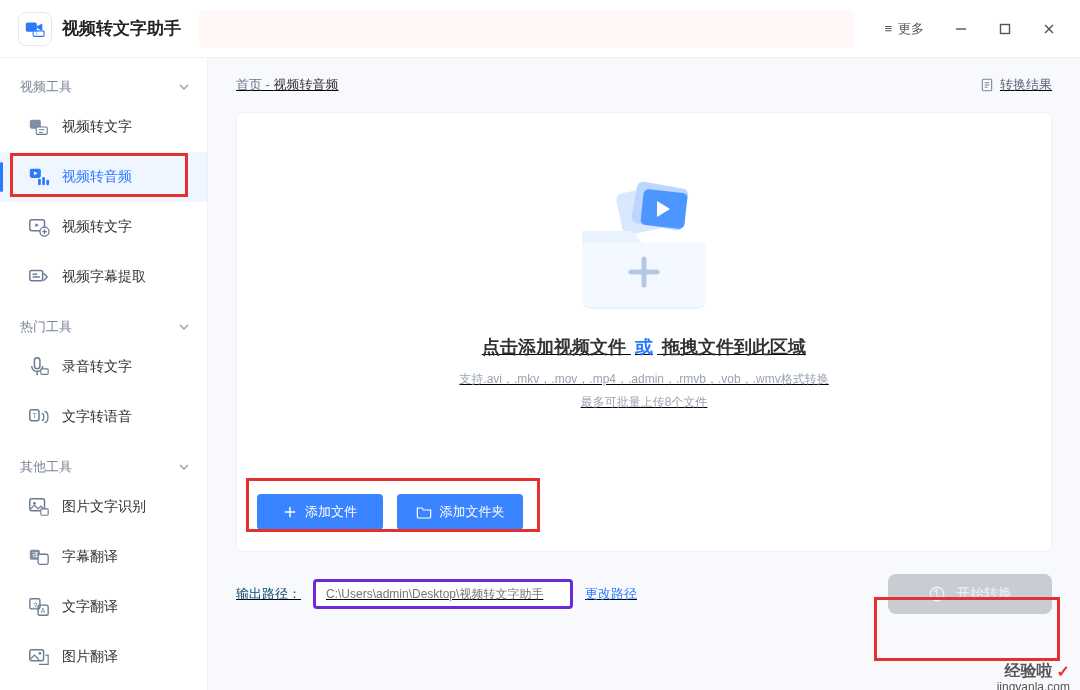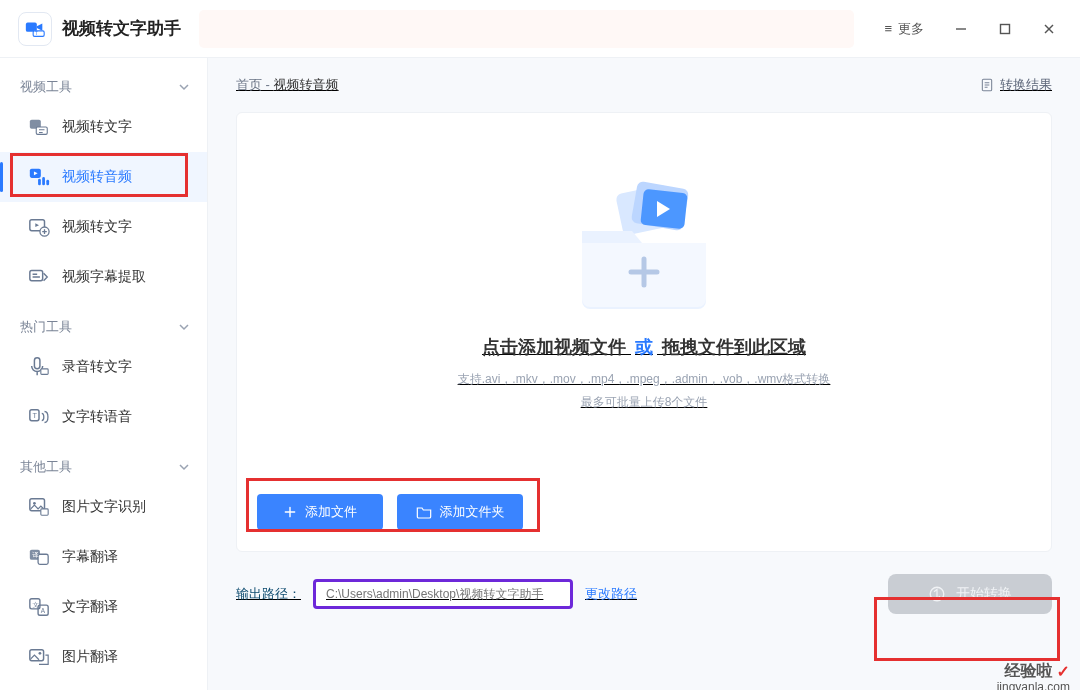--- a/index.html
+++ b/index.html
@@ -244,21 +244,21 @@
           <path d="M18 70 h50 l10 12 h64 v58 a8 8 0 0 1 -8 8 H26 a8 8 0 0 1 -8 -8 z" fill="#eaf2ff"></path>
           <path d="M18 82 h124 v56 a8 8 0 0 1 -8 8 H26 a8 8 0 0 1 -8 -8 z" fill="#f4f8ff"></path>
           <path d="M80 98 v26 M67 111 h26" stroke="#b5c8e6" stroke-width="5" stroke-linecap="round"></path>
         </svg>
       </div>
       <div class="prompt">
         <span>点击添加视频文件</span>
         <span class="or">或</span>
         <span>拖拽文件到此区域</span>
       </div>
-      <div class="fmt">支持.avi，.mkv，.mov，.mp4，.mpeg，.admin，.vob，.wmv格式转换</div>
+      <div class="fmt">支持.avi，.mkv，.mov，.mp4，.admin，.rmvb，.vob，.wmv格式转换</div>
       <div class="limit">最多可批量上传8个文件</div>
 
       <div class="btn-row">
         <div class="pbtn">
           <svg width="14" height="14" viewBox="0 0 24 24">
               <path d="M12 4v16M4 12h16" stroke="#fff" stroke-width="2.4" stroke-linecap="round"></path>
             </svg>
           <span>添加文件</span>
         </div>
         <div class="pbtn">

